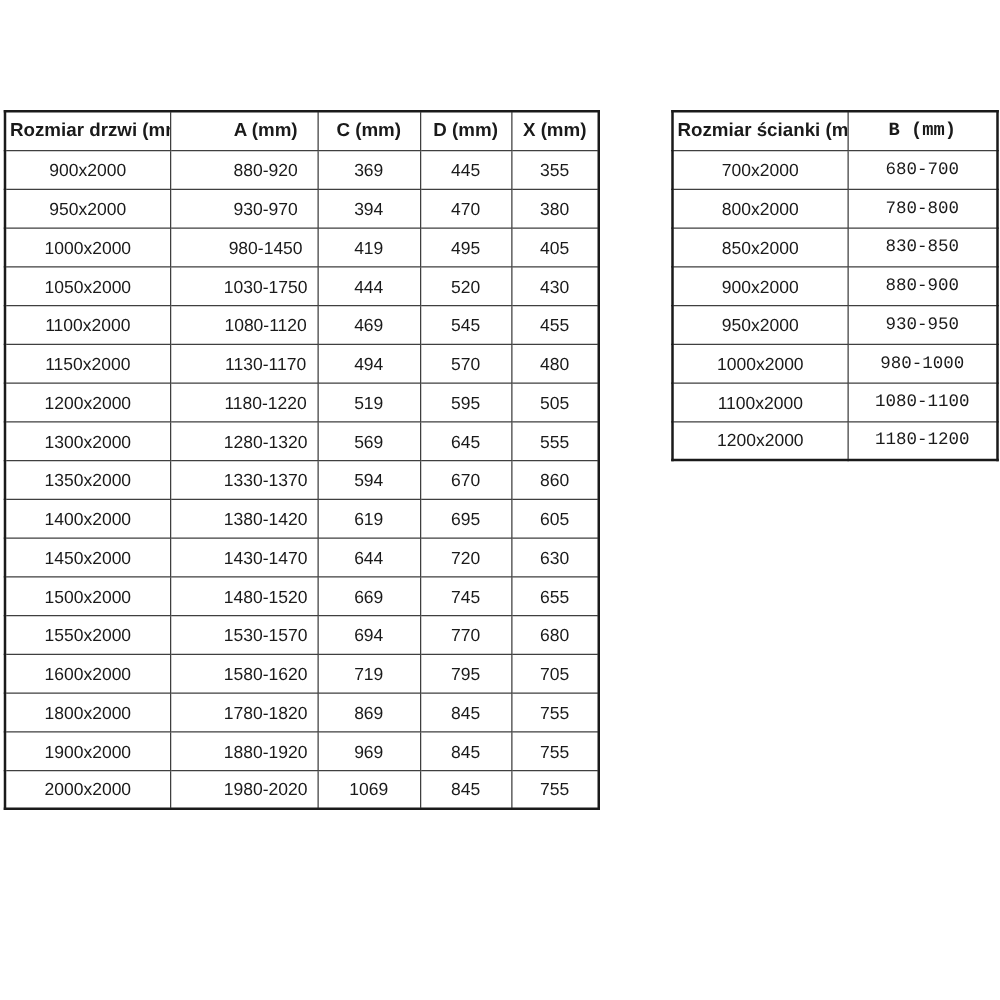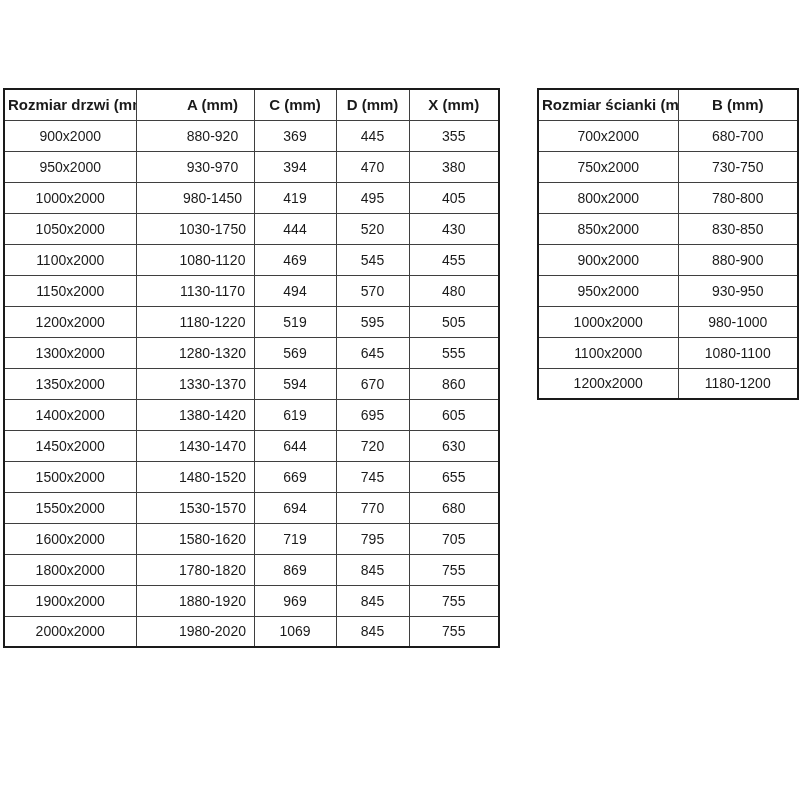--- a/index.html
+++ b/index.html
@@ -40,25 +40,25 @@
   table.spec-table td {
     font-weight: normal;
     font-size: 14px;
   }
   
   #doors-table { left: 3px; top: 88px; width: 475px; }
   #doors-table th:nth-child(1), #doors-table td:nth-child(1) { width: 132px; }
   #doors-table th:nth-child(2), #doors-table td:nth-child(2) { width: 118px; padding-left: 38px; }
   #doors-table th:nth-child(3), #doors-table td:nth-child(3) { width: 82px; }
   #doors-table th:nth-child(4), #doors-table td:nth-child(4) { width: 73px; margin-top: 32px; }
-  #doors-table th:nth-child(5), #doors-table td:nth-child(5) { width: 90px; }
+  #doors-table th:nth-child(5), #doors-table td:nth-child(5) { width: 70px; }
   
   #walls-table { left: 537px; top: 88px; width: 258px; }
   #walls-table th:nth-child(1), #walls-table td:nth-child(1) { width: 140px; }
-  #walls-table th:nth-child(2), #walls-table td:nth-child(2) { width: 120px; }
+  #walls-table th:nth-child(2), #walls-table td:nth-child(2) { width: 120px; font-family: Liberation Mono, monospace; }
 </style>
 </head>
 <body>
 
 <table id="doors-table" class="spec-table">
     <thead>
       <tr>
         <th>Rozmiar drzwi (mm)</th>
         <th>A (mm)</th>
         <th>C (mm)</th>
@@ -195,24 +195,20 @@
         <th>Rozmiar ścianki (mm)</th>
         <th>B (mm)</th>
       </tr>
     </thead>
     <tbody>
       <tr>
         <td>700x2000</td>
         <td>680-700</td>
       </tr>
       <tr>
-        <td>750x2000</td>
-        <td>730-750</td>
-      </tr>
-      <tr>
         <td>800x2000</td>
         <td>780-800</td>
       </tr>
       <tr>
         <td>850x2000</td>
         <td>830-850</td>
       </tr>
       <tr>
         <td>900x2000</td>
         <td>880-900</td>

